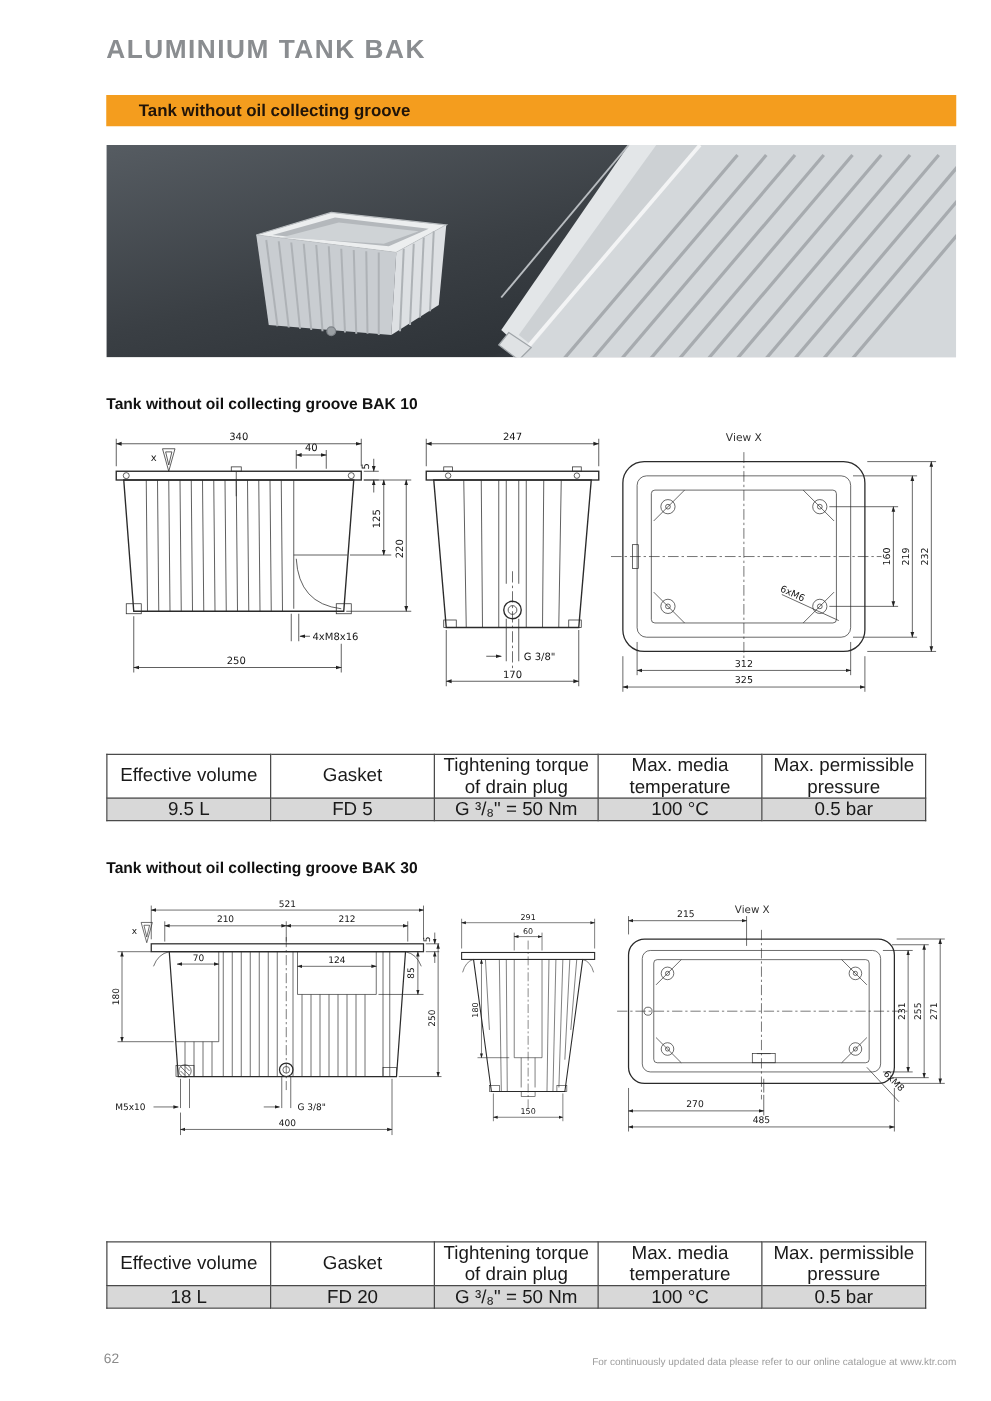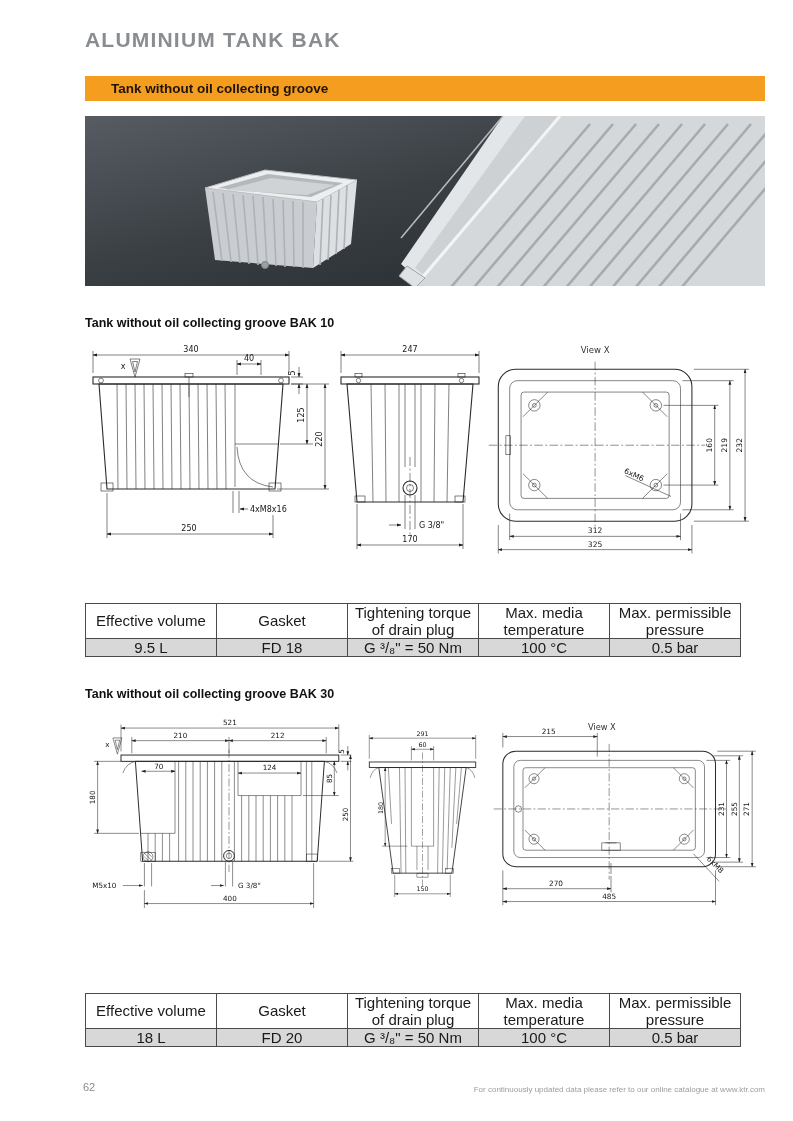--- a/index.html
+++ b/index.html
@@ -301,21 +301,21 @@
       <tbody>
             <tr>
         <td>Effective volume</td>
         <td>Gasket</td>
         <td>Tightening torque of drain plug</td>
         <td>Max. media temperature</td>
         <td>Max. permissible pressure</td>
       </tr>
       <tr class="vals">
         <td>9.5 L</td>
-        <td>FD 18</td>
+        <td>FD 5</td>
         <td>G ³/₈" = 50 Nm</td>
         <td>100 °C</td>
         <td>0.5 bar</td>
       </tr>
     </tbody>
         </table>
   </div>
 
   <div class="sec-heading">Tank without oil collecting groove BAK 30</div>
 

